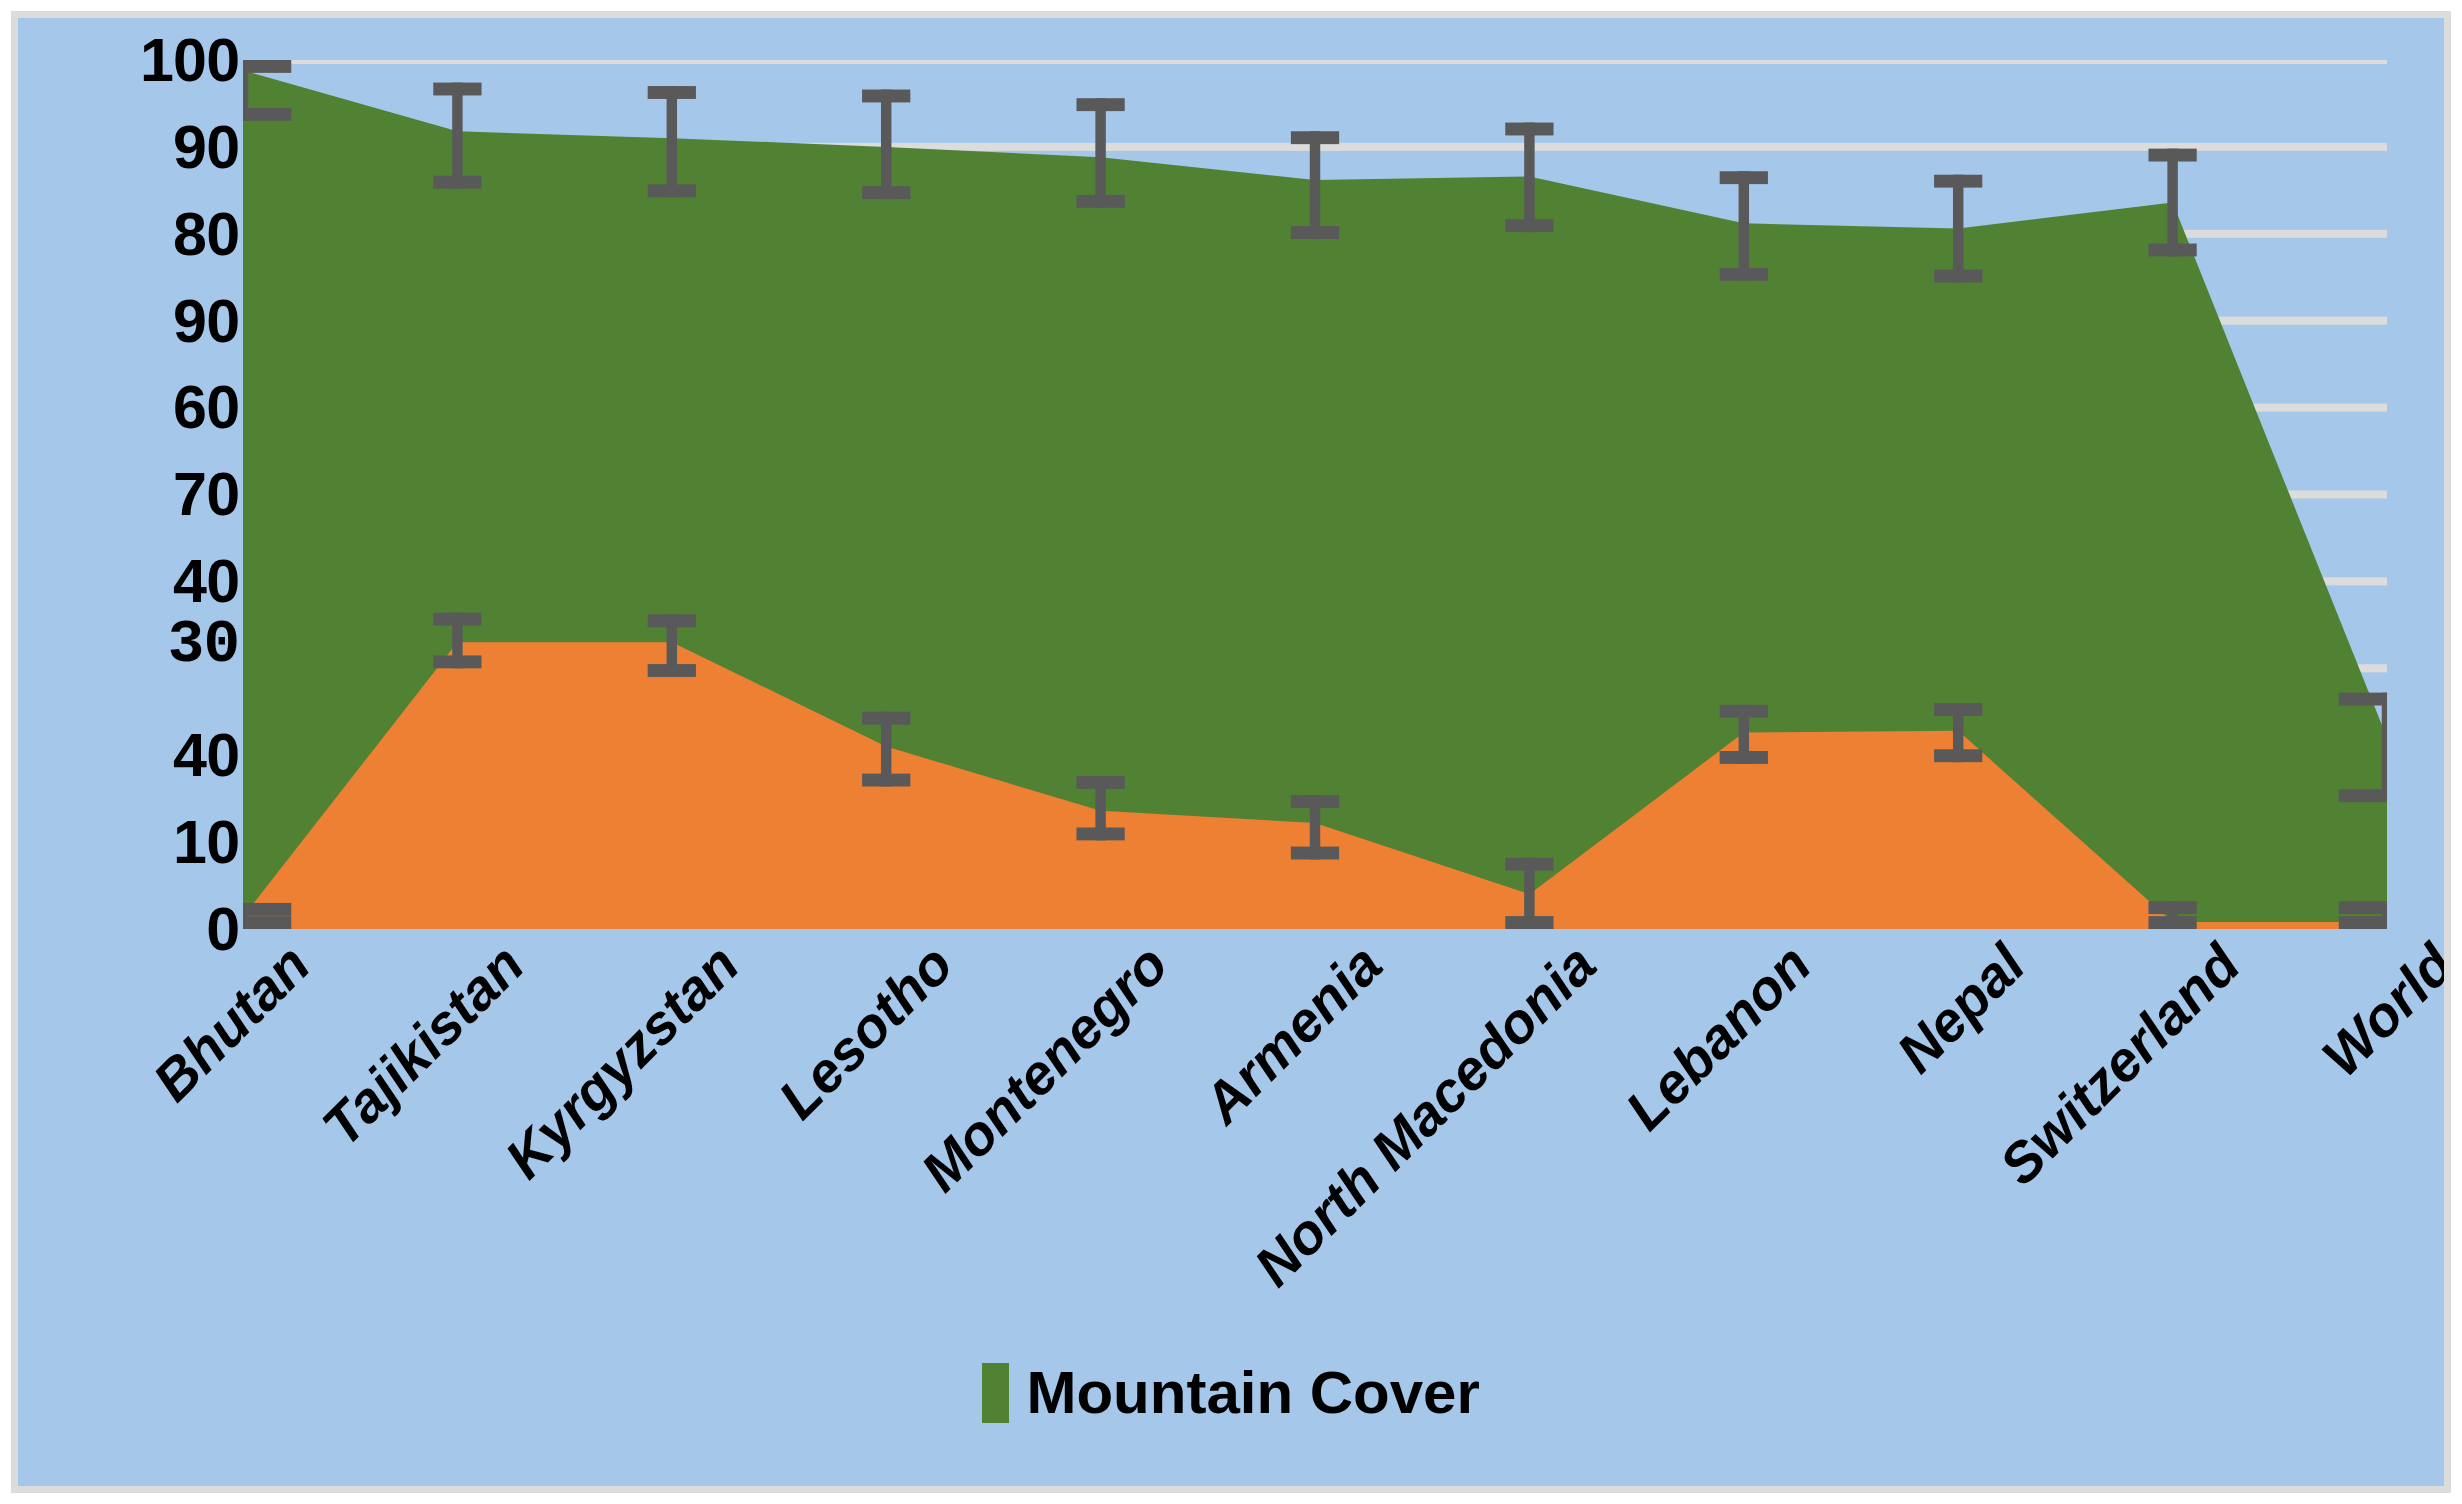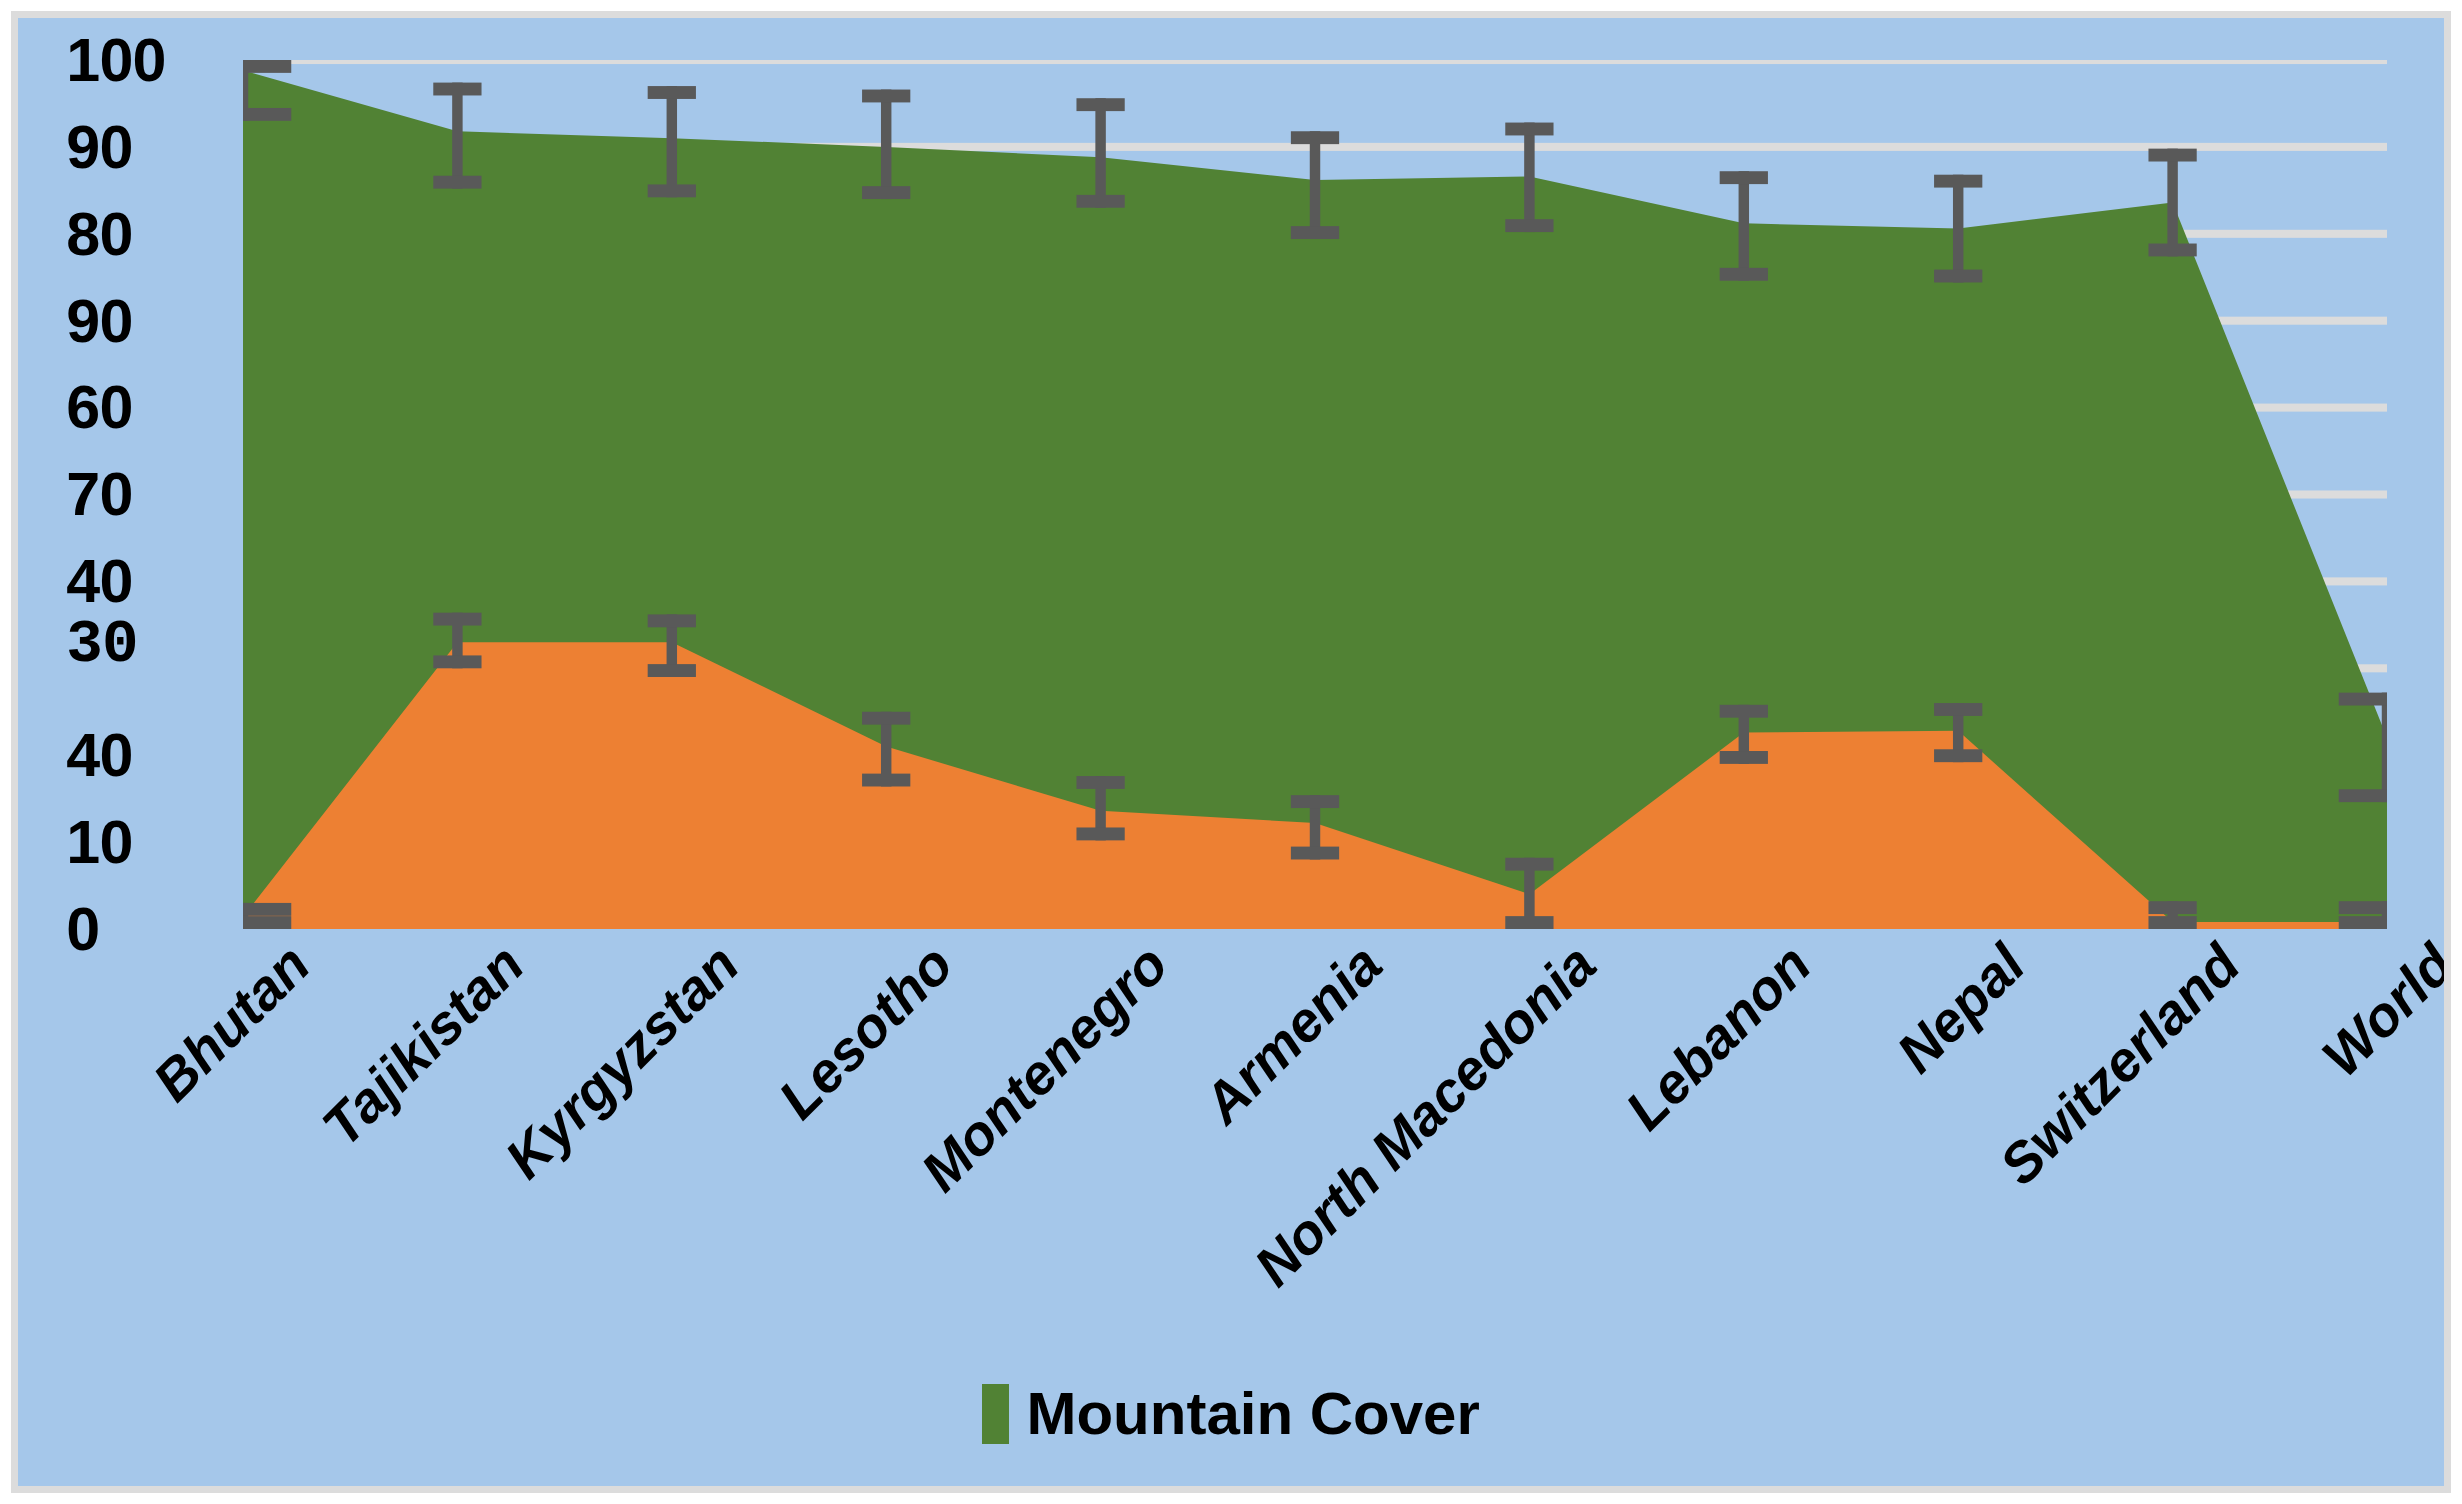--- a/index.html
+++ b/index.html
@@ -37,20 +37,21 @@
     position: absolute;
     left: 48px;
     top: 42px;
     width: 173px;
     height: 869px;
   }
   .ytick {
     position: absolute;
     right: 0;
     width: 100%;
+    text-align: right;
     font-size: 61px;
     font-weight: bold;
     color: #000000;
     line-height: 1;
     transform: translateY(-50%);
     letter-spacing: -0.8px;
   }
   #plot-area {
     position: absolute;
     left: 225px;
@@ -92,21 +93,20 @@
     width: 2425px;
     display: flex;
     justify-content: center;
     align-items: center;
     gap: 97px;
   }
   .legend-entry {
     display: flex;
     align-items: center;
     gap: 17.7px;
-    margin-top: 21px;
   }
   .legend-swatch {
     width: 27px;
     height: 60px;
     display: block;
   }
   .legend-text {
     font-size: 60px;
     font-weight: bold;
     color: #000000;

